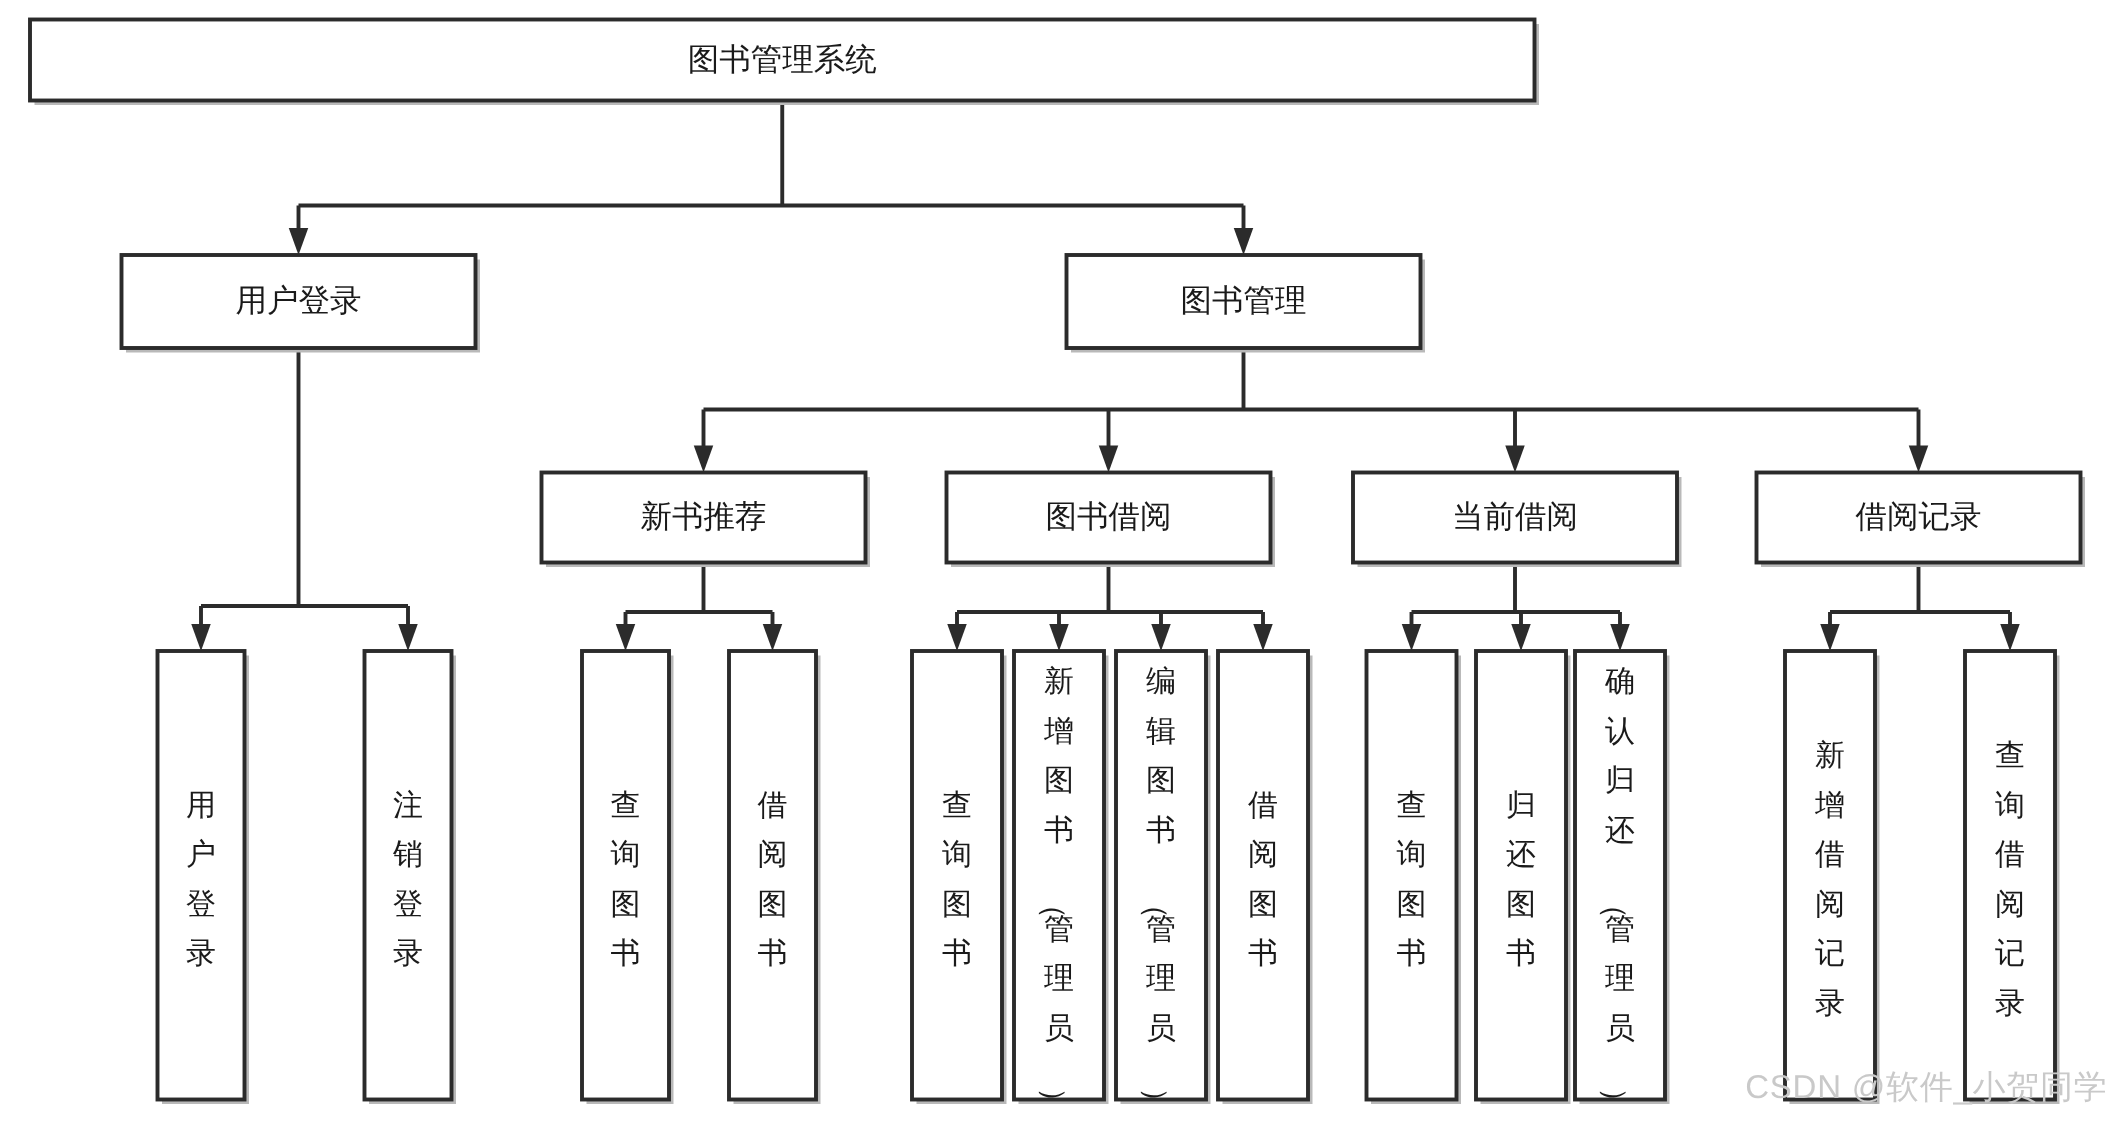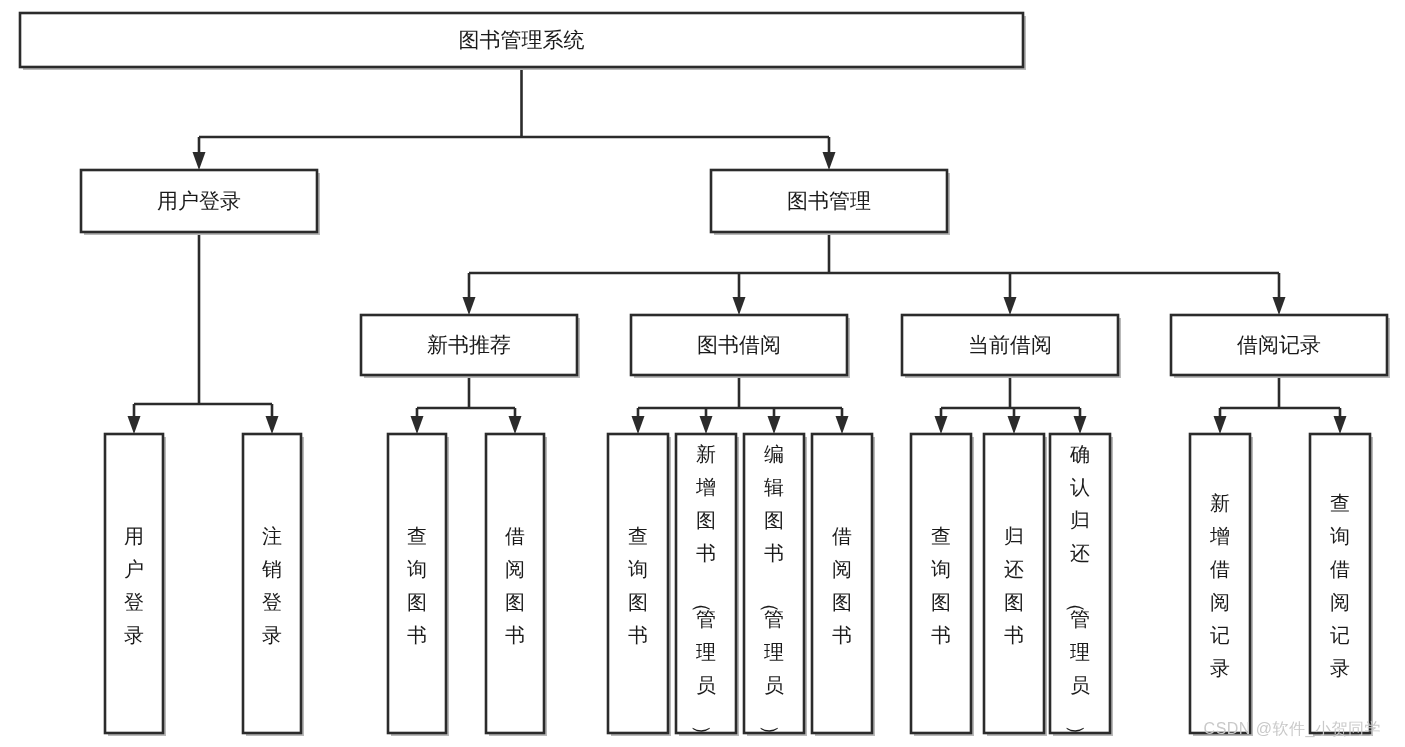--- a/index.html
+++ b/index.html
@@ -52,24 +52,24 @@
     dominant-baseline: middle;
   }
   .node-label-v {
     font-family: "Liberation Sans", "DejaVu Sans", sans-serif;
     font-size: 20px;
     fill: #1a1a1a;
     text-anchor: middle;
   }
   .watermark {
     position: absolute;
-    right: 24px;
+    right: 0;
     bottom: 7px;
     font-family: "Liberation Sans", "DejaVu Sans", sans-serif;
-    font-size: 16px;
+    font-size: 22px;
     color: #c9c9c9;
     white-space: nowrap;
     letter-spacing: 0.5px;
     pointer-events: none;
   }
 </style>
 </head>
 <body>
 
 <div id="diagram-root">

